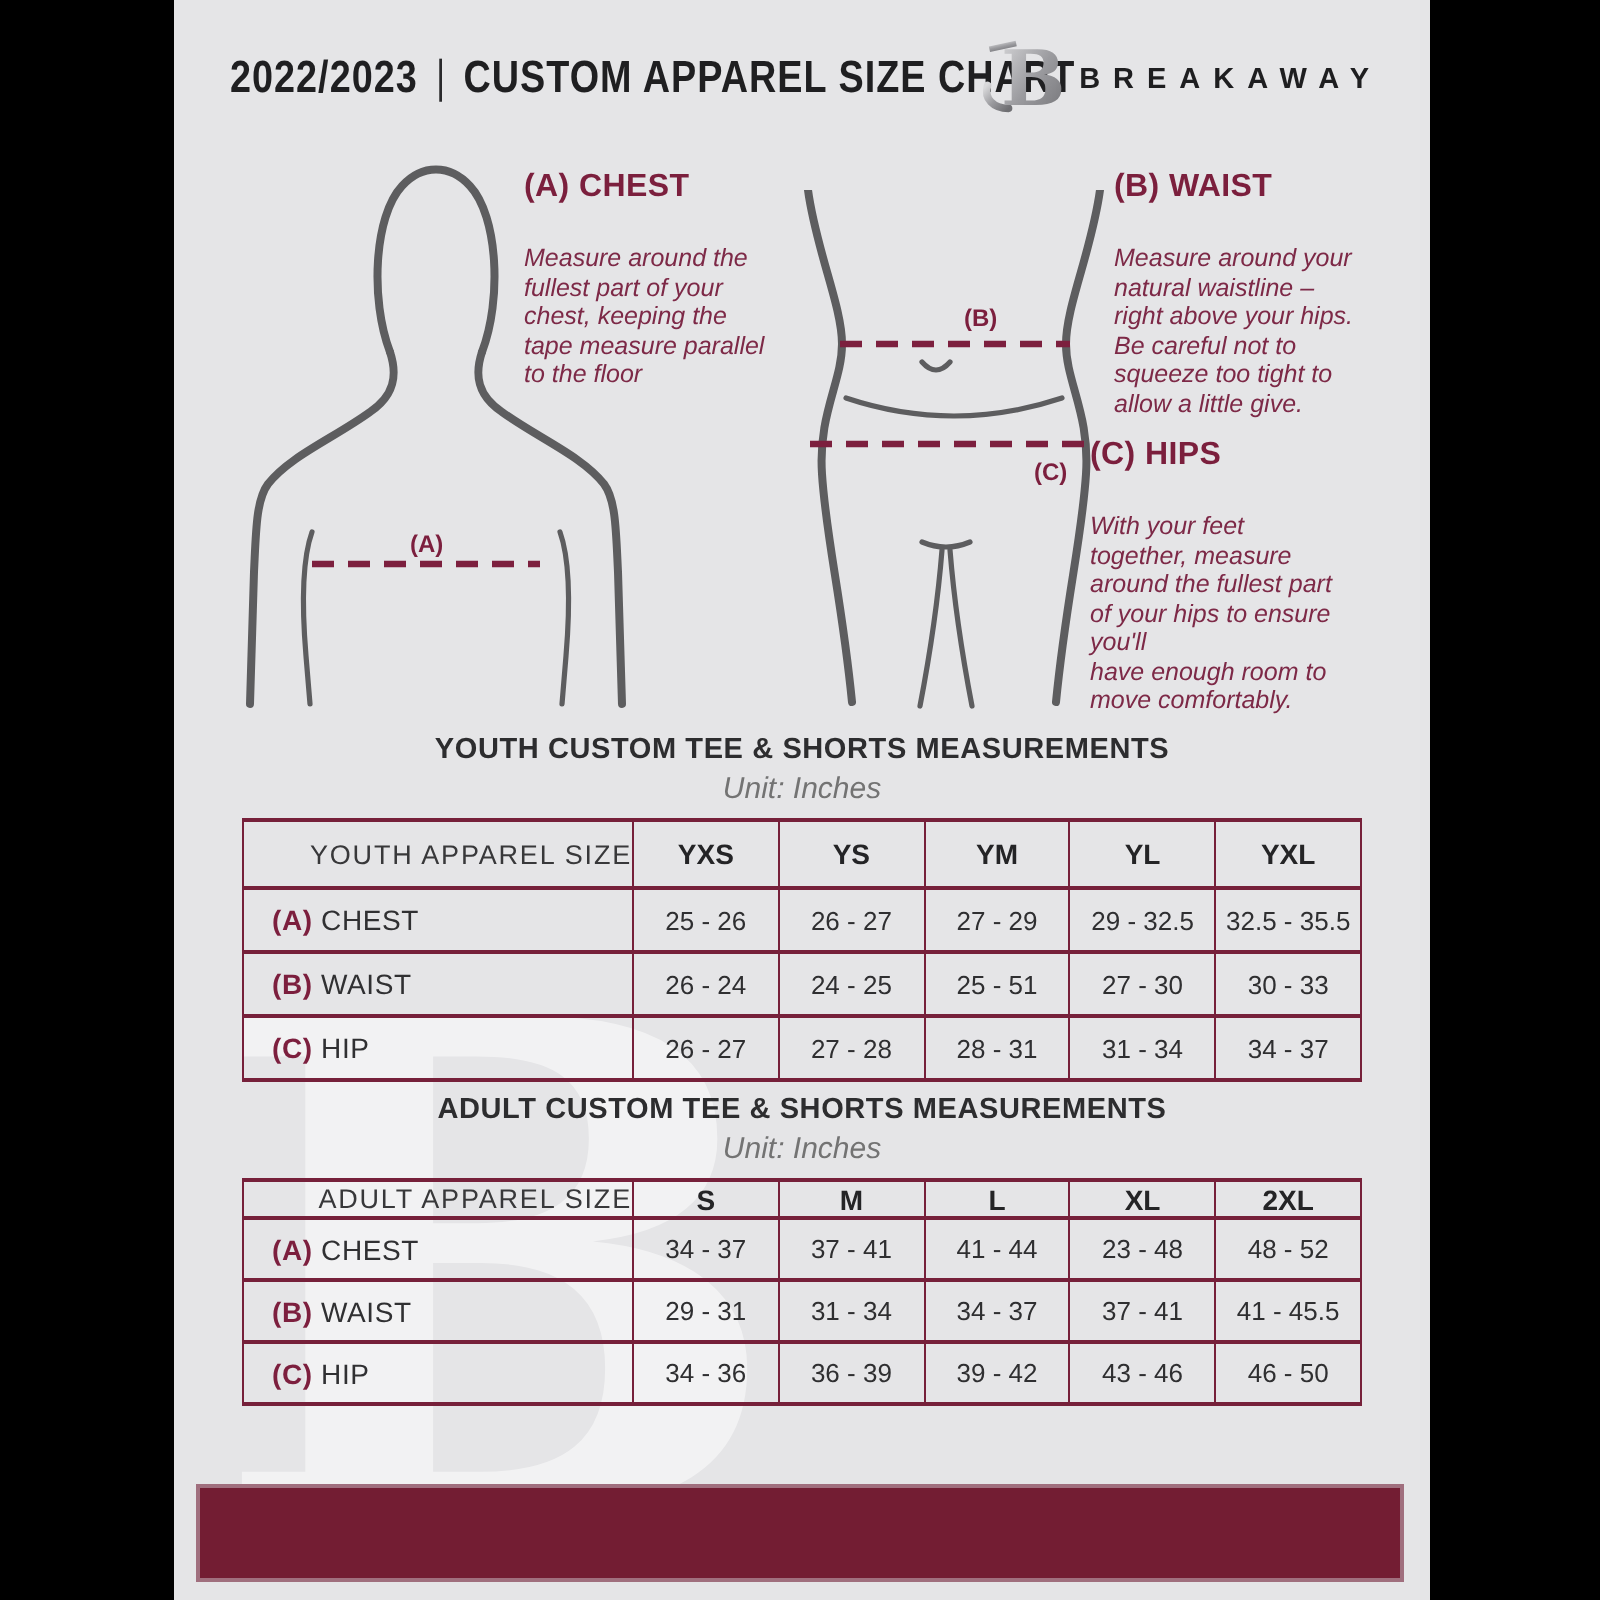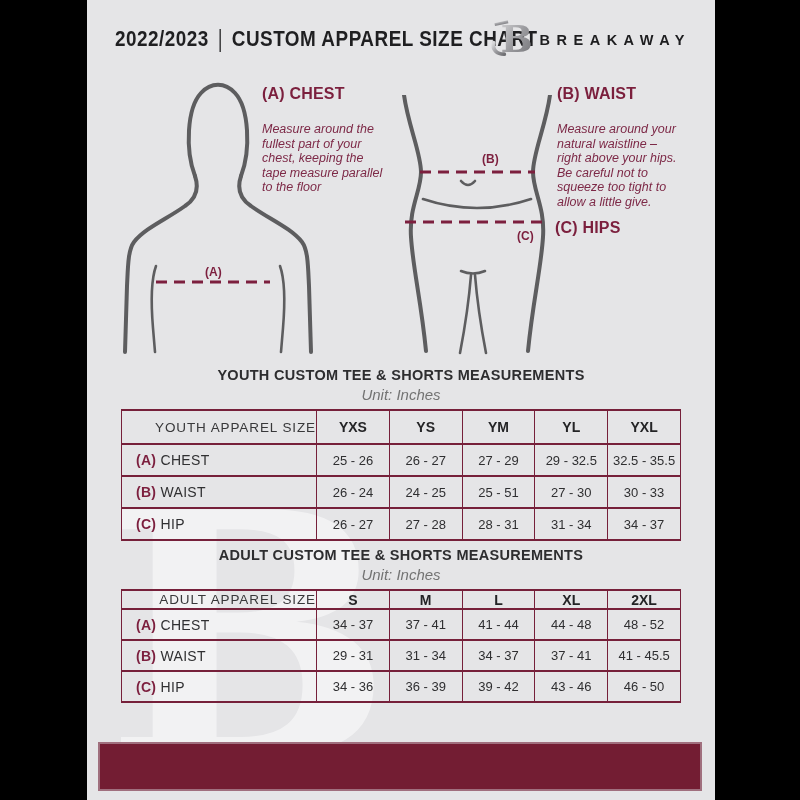--- a/index.html
+++ b/index.html
@@ -30,21 +30,21 @@
               color:#1e1e20;margin-top:6px;}
 
   
   .instr{position:absolute;z-index:2;}
   .instr h3{margin:0;font-size:16px;font-weight:bold;color:#7b1f3d;
             letter-spacing:.2px;}
   .instr p{margin:19px 0 0 0;font-size:12.5px;line-height:1.16;
            font-style:italic;color:#7d2947;white-space:pre-line;}
   .instr-a{left:175px;top:85px;width:176px;}
   .instr-b{left:470px;top:85px;width:166px;}
-  .instr-c{left:468px;top:219px;width:170px;}
+  .instr-c{left:458px;top:219px;width:170px;}
 
   
   .fig{position:absolute;z-index:2;}
   .fig-upper{left:20px;top:80px;}
   .fig-lower{left:300px;top:95px;}
   .outline{fill:none;stroke:#5d5d5f;stroke-width:4;stroke-linecap:round;}
   .thin{stroke-width:2.6;}
   .dash{fill:none;stroke:#7c1f3e;stroke-width:3.2;stroke-dasharray:11 7;
         stroke-linecap:butt;}
   .figlabel{font-family:"Liberation Sans",sans-serif;font-size:12px;
@@ -147,20 +147,27 @@
       <h3><span>(B)</span>&nbsp;<span>WAIST</span></h3>
       <p>Measure around your
 natural waistline –
 right above your hips.
 Be careful not to
 squeeze too tight to
 allow a little give.</p>
     </div>
     <div class="instr instr-c">
       <h3><span>(C)</span>&nbsp;<span>HIPS</span></h3>
+      <p>With your feet
+together, measure
+around the fullest part
+of your hips to ensure
+you'll
+have enough room to
+move comfortably.</p>
     </div>
 
     <section class="table-block tb-youth">
       <div class="table-title">YOUTH CUSTOM TEE &amp; SHORTS MEASUREMENTS</div>
       <div class="unit">Unit: Inches</div>
       <table>
           <thead>
             <tr>
               <th class="label-col">YOUTH APPAREL SIZE</th>
               <th class="size-col">YXS</th>
@@ -212,21 +219,21 @@
               <th class="size-col">XL</th>
               <th class="size-col">2XL</th>
             </tr>
           </thead>
           <tbody>
             <tr>
               <td class="label-cell"><span class="key">(A)</span> CHEST</td>
               <td class="value-cell">34 - 37</td>
               <td class="value-cell">37 - 41</td>
               <td class="value-cell">41 - 44</td>
-              <td class="value-cell">44 - 48</td>
+              <td class="value-cell">23 - 48</td>
               <td class="value-cell">48 - 52</td>
             </tr>
             <tr>
               <td class="label-cell"><span class="key">(B)</span> WAIST</td>
               <td class="value-cell">29 - 31</td>
               <td class="value-cell">31 - 34</td>
               <td class="value-cell">34 - 37</td>
               <td class="value-cell">37 - 41</td>
               <td class="value-cell">41 - 45.5</td>
             </tr>

